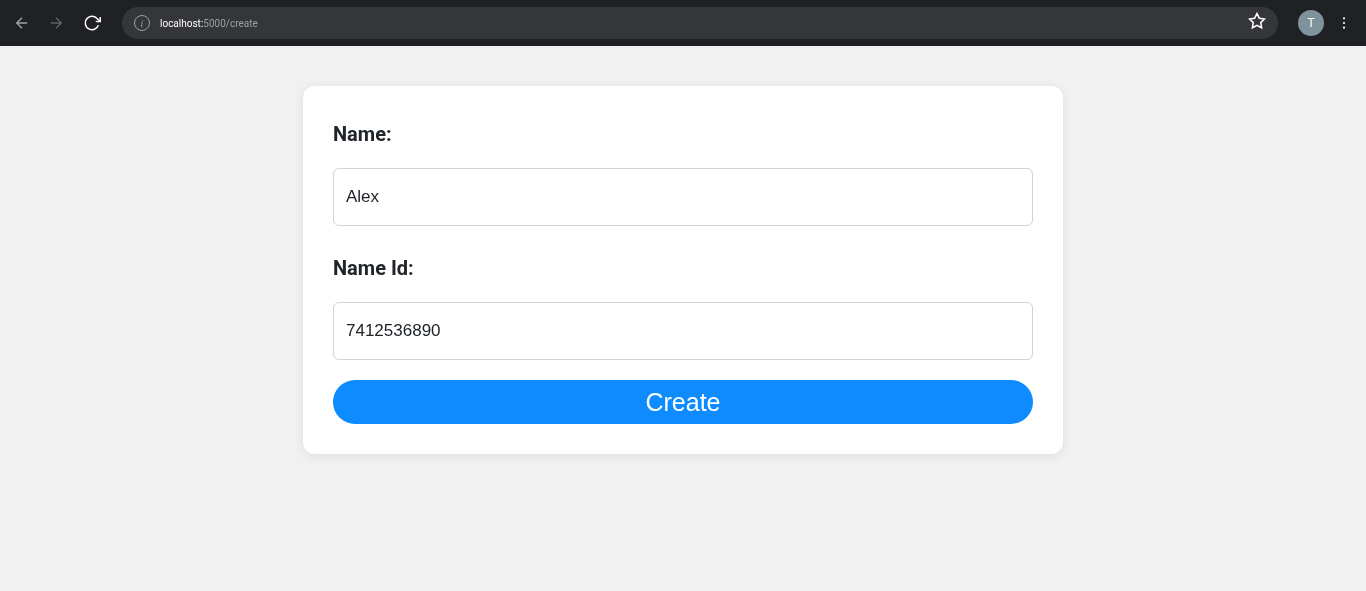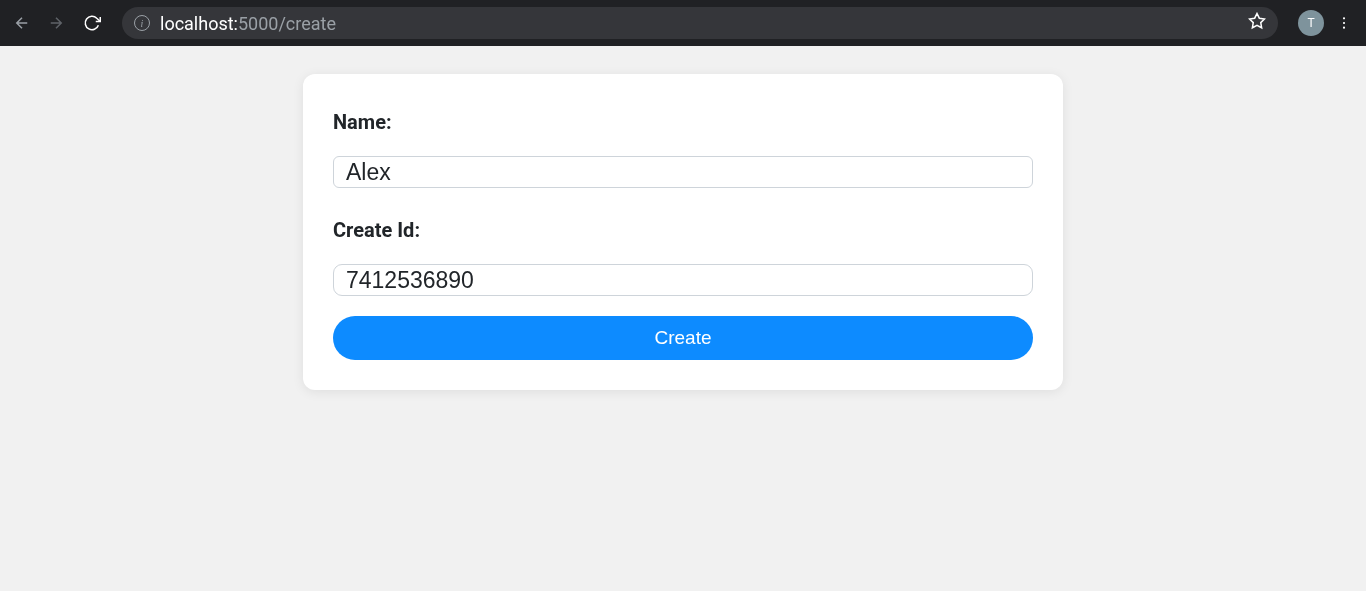--- a/index.html
+++ b/index.html
@@ -65,21 +65,21 @@
       align-items: center;
       justify-content: center;
       color: #9aa0a6;
       font-size: 10px;
       font-family: Georgia, serif;
       font-style: italic;
       flex-shrink: 0;
     }
     .url-text {
       color: #ffffff;
-      font-size: 18px;
+      font-size: 10px;
       white-space: nowrap;
     }
     .url-host {
       color: #ffffff;
     }
     .url-path {
       color: #9aa0a6;
     }
     .star-icon {
       color: #ffffff;
@@ -111,61 +111,60 @@
       align-items: center;
       justify-content: center;
       flex-shrink: 0;
     }
     .menu-dots svg {
       width: 16px;
       height: 16px;
     }
     
     .page {
-      padding-top: 28px;
+      padding-top: 40px;
       display: flex;
       justify-content: center;
     }
     .card {
       width: 760px;
       background: #ffffff;
       border-radius: 12px;
       box-shadow: 0 2px 12px rgba(0,0,0,0.08);
       padding: 36px 30px 30px 30px;
     }
     .form-label {
       font-size: 20px;
       font-weight: 700;
       color: #212529;
       display: block;
       margin-bottom: 22px;
     }
     .form-input {
       width: 100%;
-      height: 32px;
+      height: 58px;
       border: 1px solid #ced4da;
       border-radius: 6px;
       padding: 0 12px;
-      font-size: 23px;
+      font-size: 17px;
       color: #212529;
       margin-bottom: 30px;
       outline: none;
     }
     .form-input:last-of-type {
       margin-bottom: 20px;
-      border-radius: 9px;
     }
     .create-btn {
       width: 100%;
       height: 44px;
       background: #0d8bff;
       color: #ffffff;
       border: none;
       border-radius: 22px;
-      font-size: 19px;
+      font-size: 25px;
       cursor: pointer;
     }
   </style>
 </head>
 <body>
 
 <div class="browser-bar">
   <div class="nav-btn">
     <svg viewBox="0 0 24 24" fill="none" stroke="currentColor" stroke-width="2">
         <path d="M19 12H5M12 19l-7-7 7-7"></path>
@@ -201,19 +200,19 @@
         <circle cx="12" cy="19" r="1.6"></circle>
       </svg>
   </div>
 </div>
 
 <div class="page">
   <div class="card">
     <label class="form-label">Name:</label>
     <input class="form-input" type="text" value="Alex" style="">
 
-    <label class="form-label">Create Id:</label>
+    <label class="form-label">Name Id:</label>
 
     <input class="form-input" type="text" value="7412536890" style="">
 
     <button class="create-btn">Create</button>
   </div>
 </div>
 
 </body></html>

